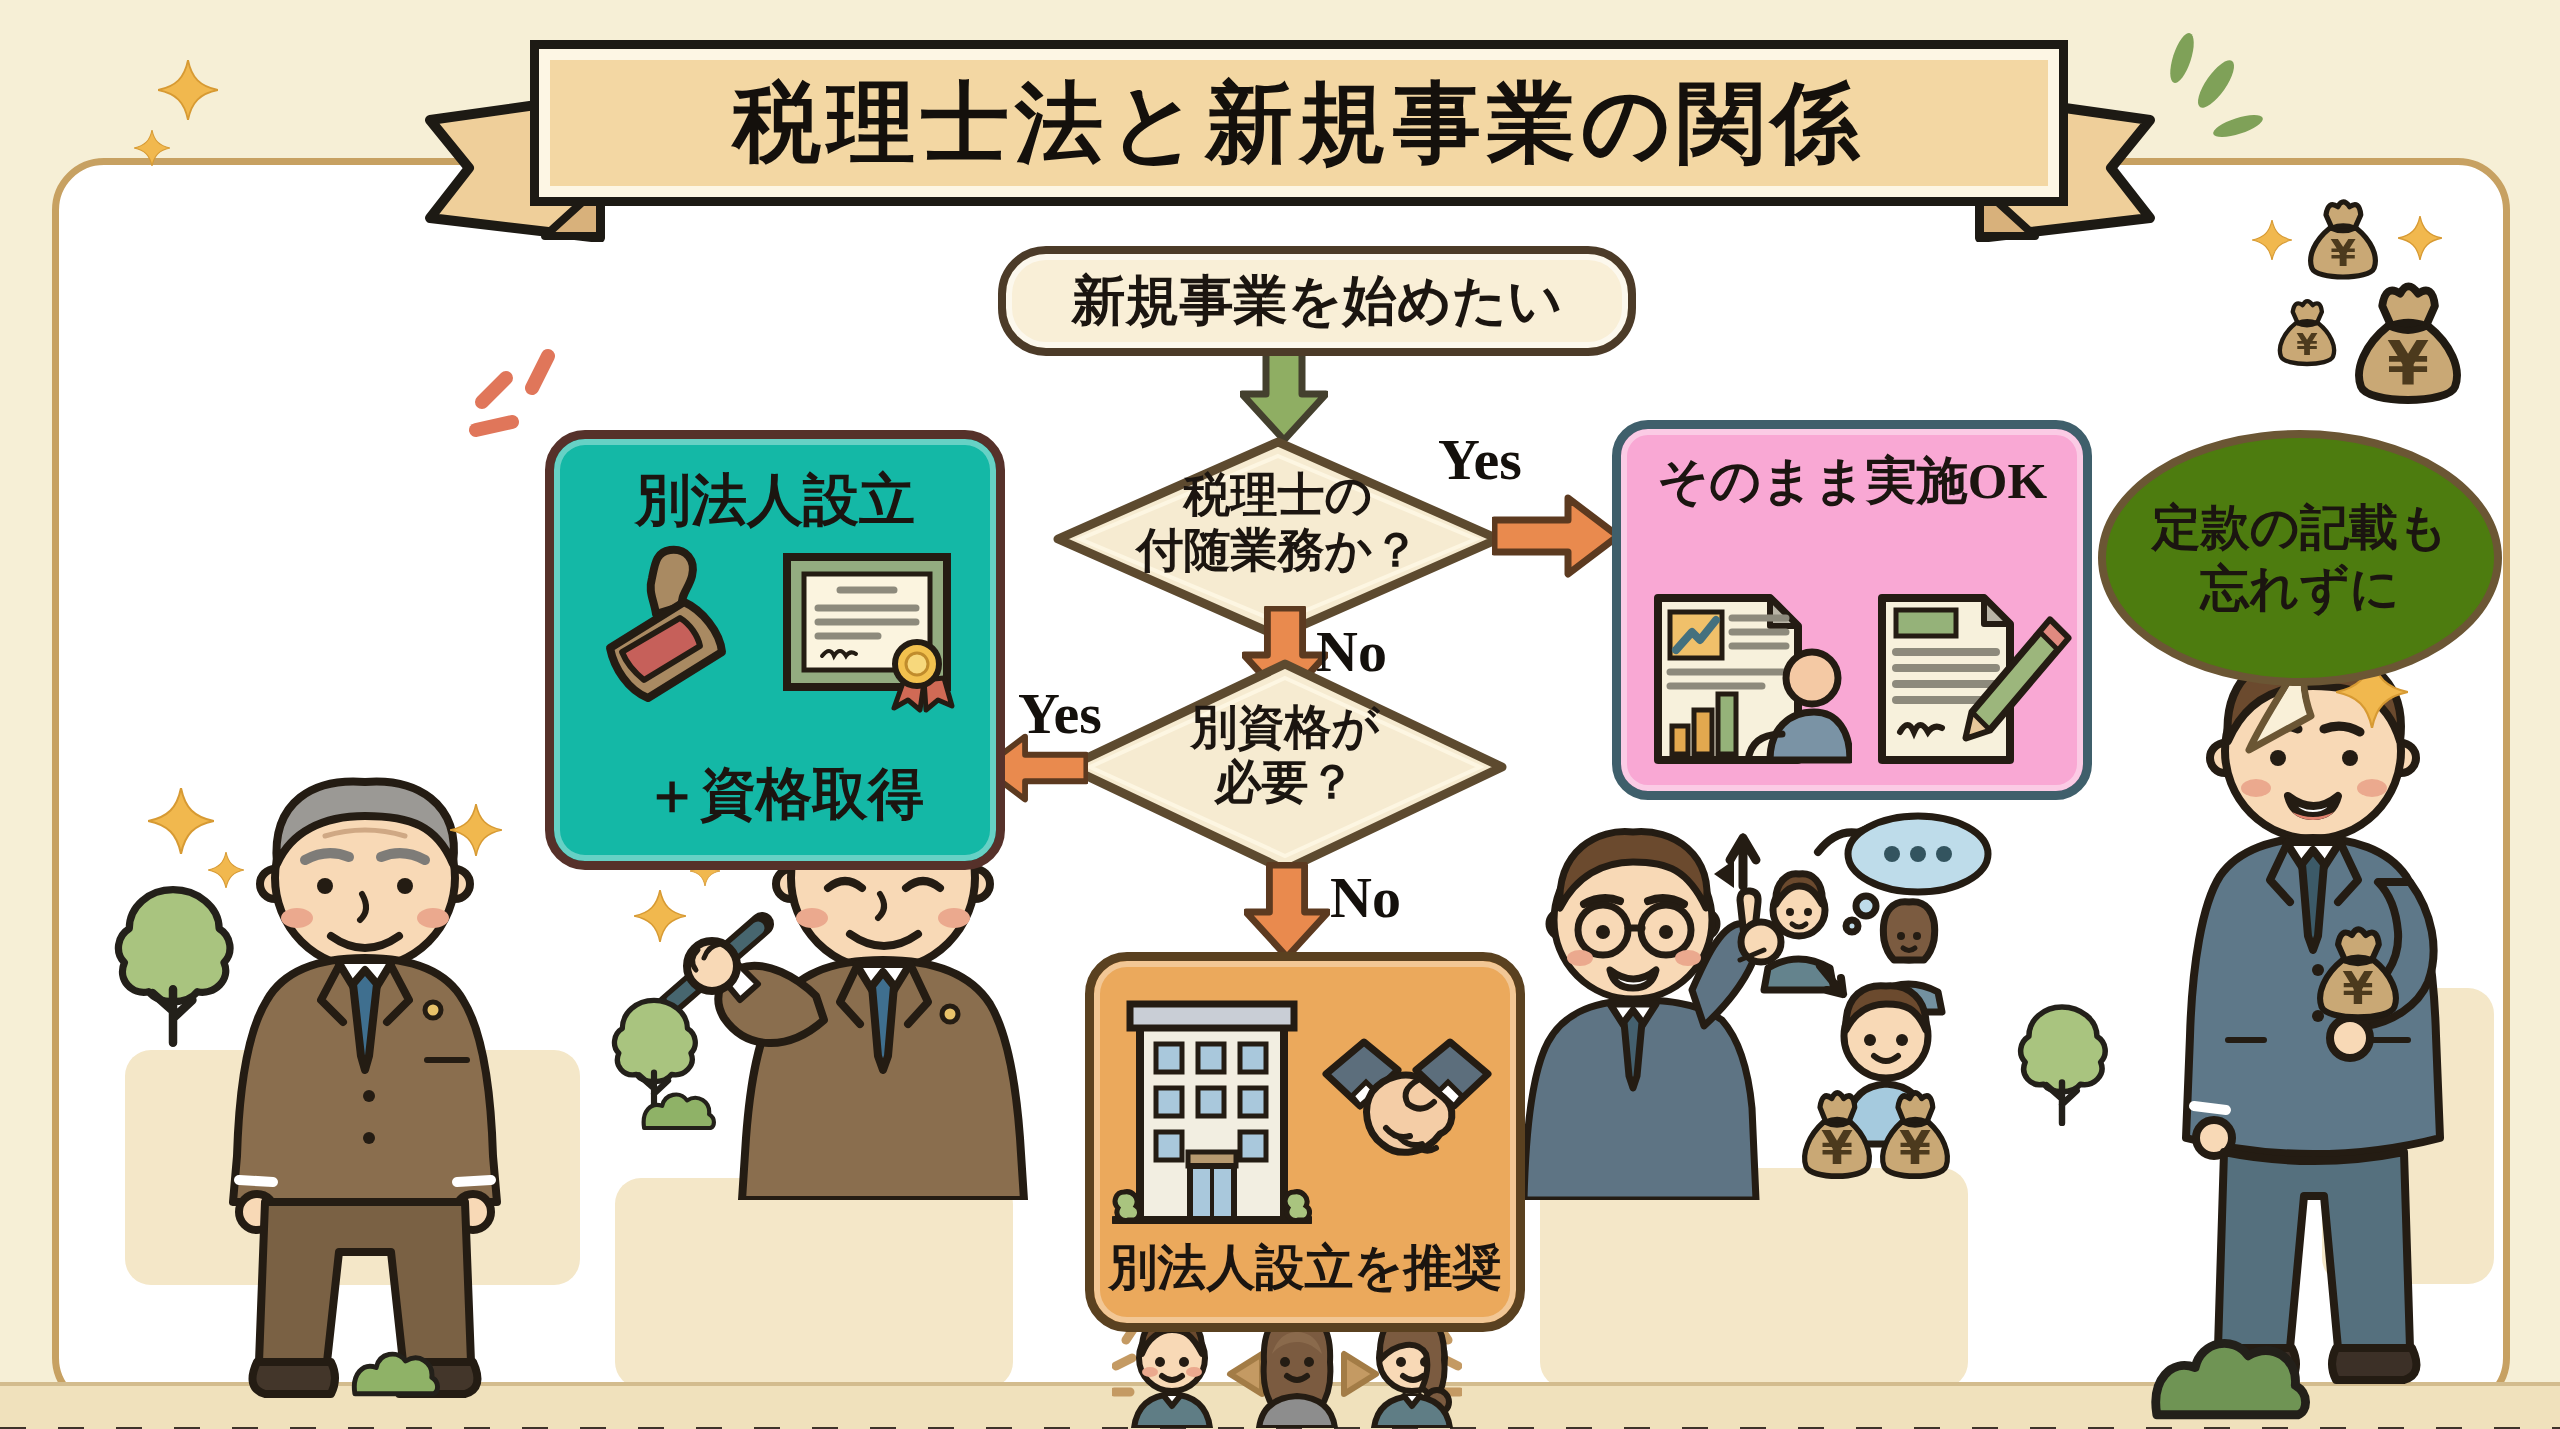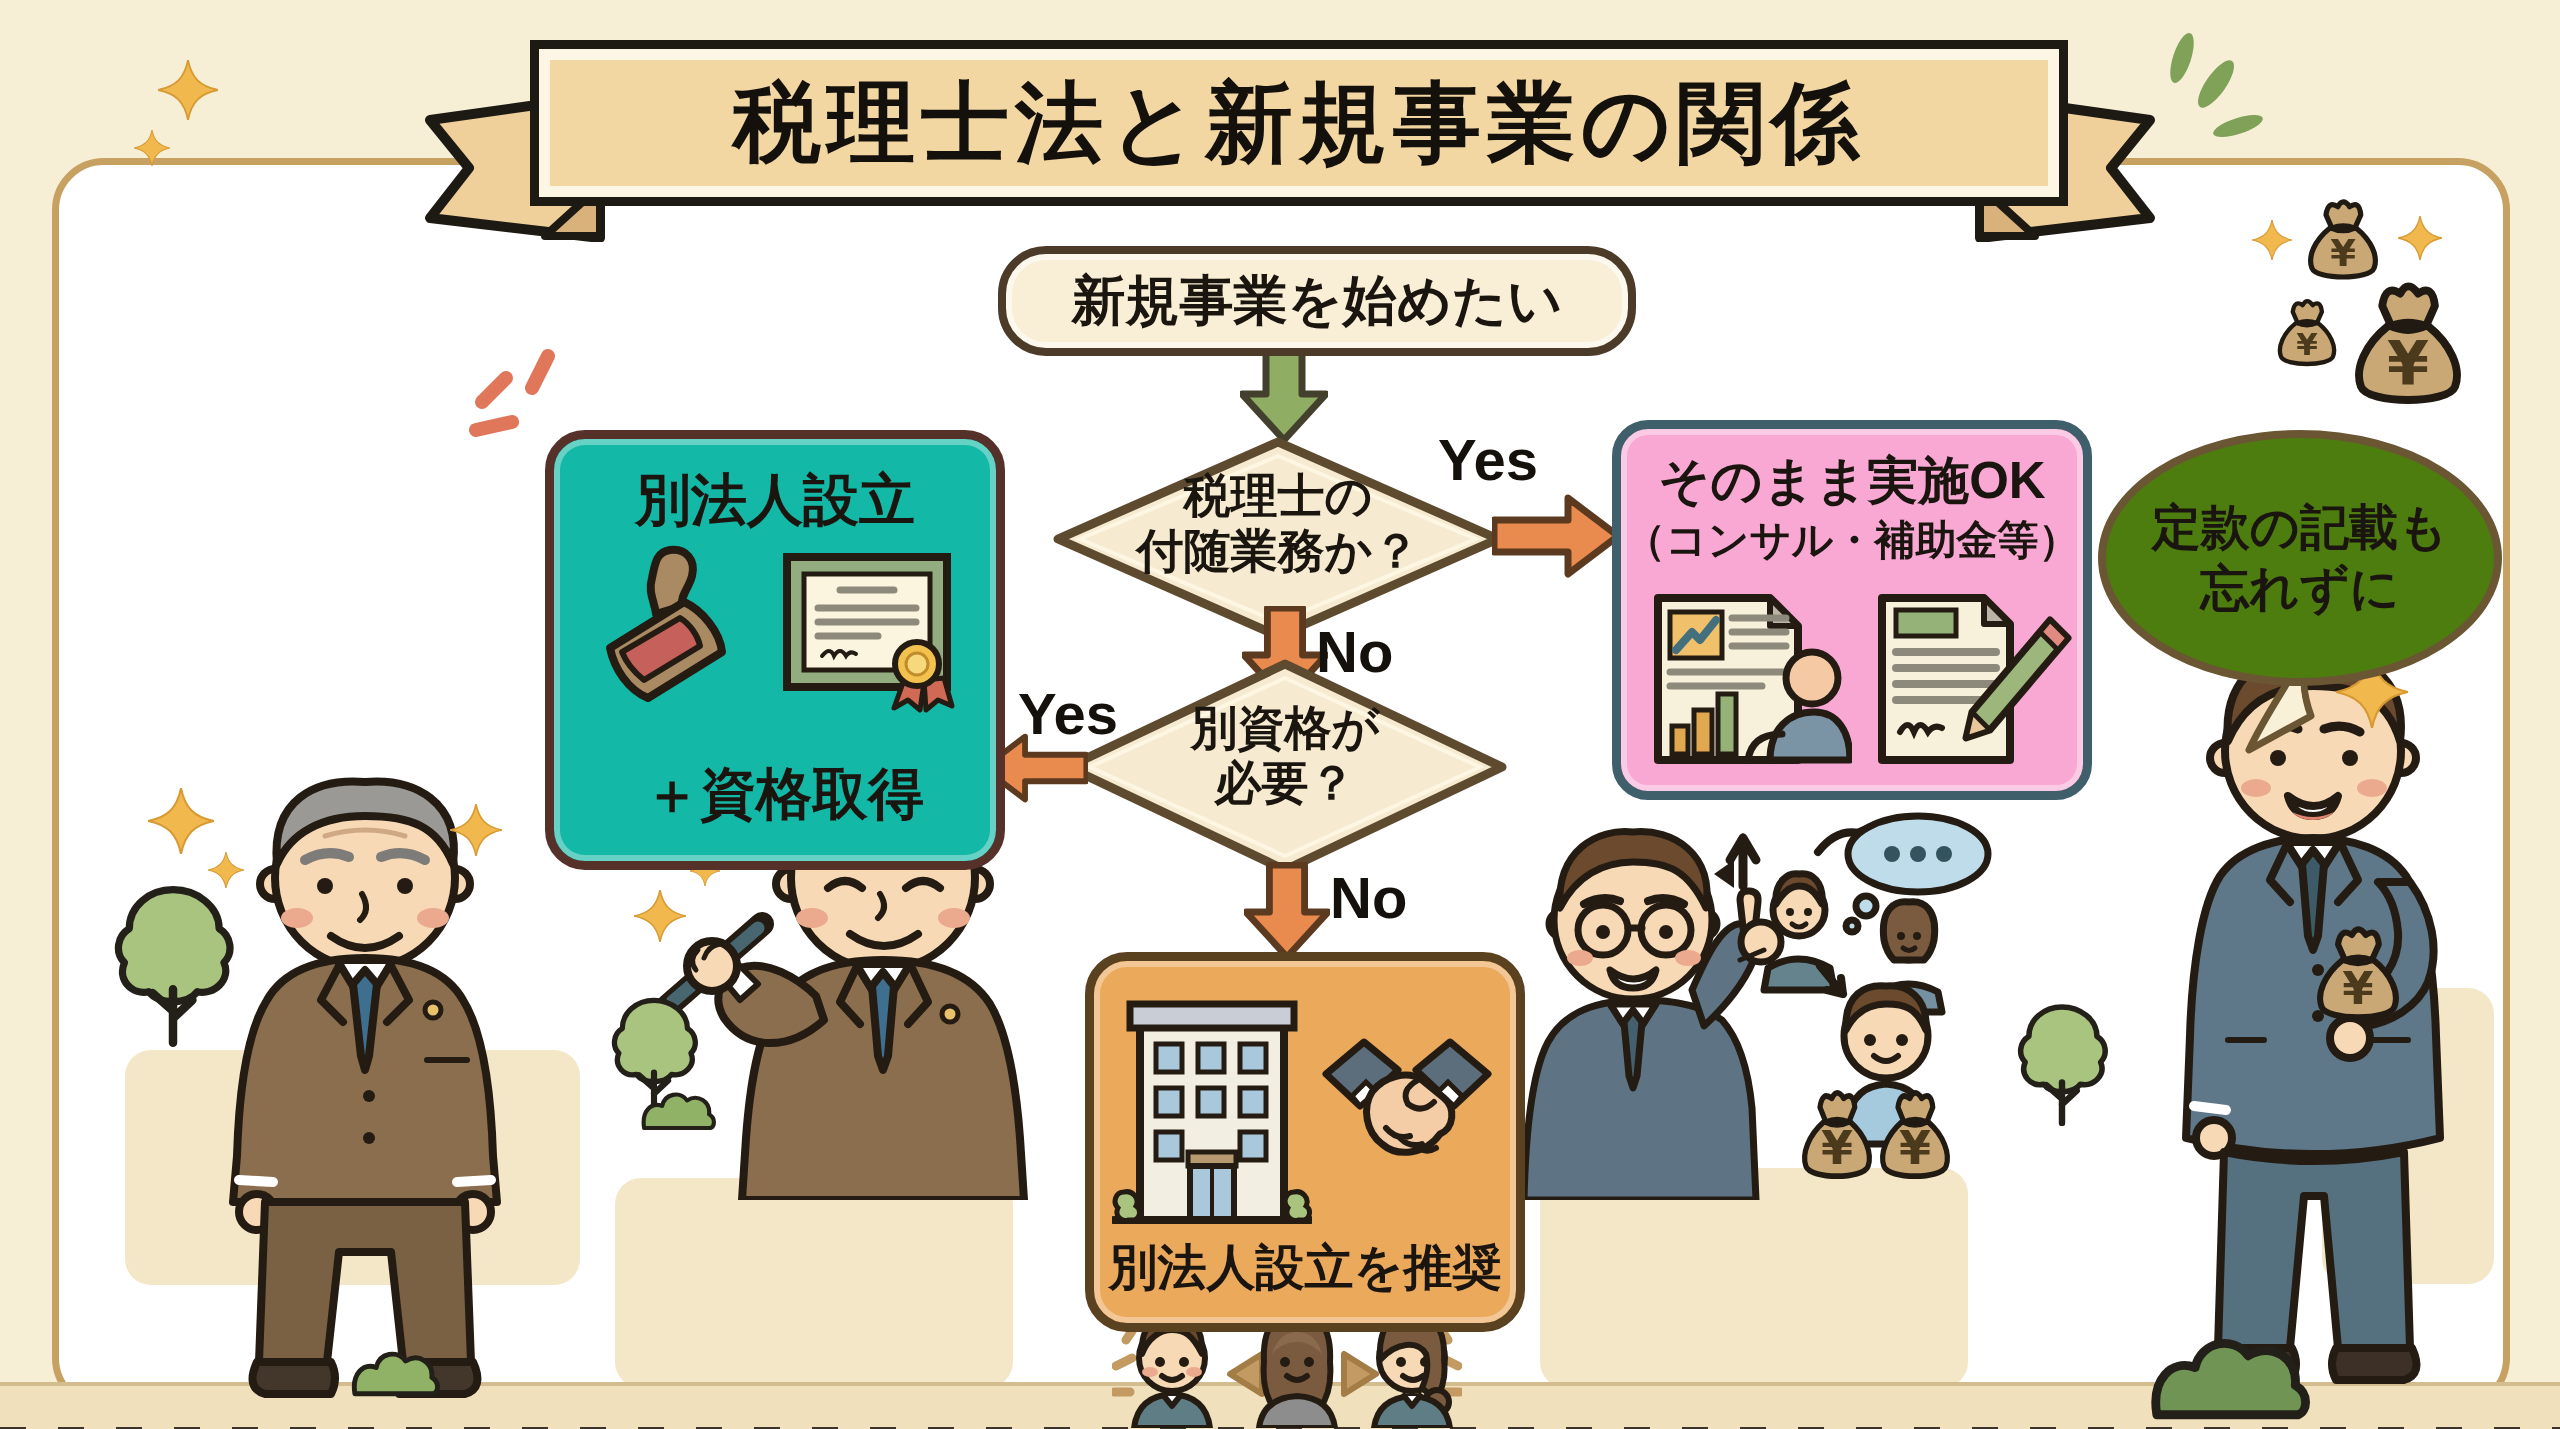--- a/index.html
+++ b/index.html
@@ -1,19 +1,19 @@
 <!DOCTYPE html>
 <html><head>
 <meta charset="utf-8">
 <style>
   html,body{margin:0;padding:0;background:#f6efd6;}
   #stage{position:relative;width:2560px;height:1429px;overflow:hidden;
          background:#f6efd6;font-family:"DejaVu Sans","Liberation Sans",sans-serif;}
   .abs{position:absolute;}
-  .txt{font-family:Liberation Sans, sans-serif;font-weight:700;color:#1b1510;}
+  .txt{font-family:Liberation Serif, serif;font-weight:700;color:#1b1510;}
   
   .panel{left:52px;top:158px;width:2444px;height:1238px;background:#ffffff;
          border:7px solid #c7a162;border-radius:52px;}
   
   .banner-band{left:530px;top:40px;width:1520px;height:148px;background:#f3d7a3;
          border:9px solid #1d1a14;box-shadow:inset 0 0 0 11px #fdf6e4;
          display:flex;align-items:center;justify-content:center;z-index:9;}
   .banner-title{font-size:88px;font-weight:900;letter-spacing:6px;color:#14100c;}
   
   .startbox{left:998px;top:246px;width:622px;height:94px;background:#f9efd7;
@@ -151,21 +151,20 @@
     <path d="M58,38 H112 M36,56 H134 M36,70 H134 M36,84 H96" stroke="#8d8a7c" stroke-width="7" stroke-linecap="round"></path>
     <path d="M40,104 q8,-10 12,0 q6,-10 12,0 q4,-6 10,-2" fill="none" stroke="#241c13" stroke-width="4" stroke-linecap="round"></path>
     <path d="M122,128 l-10,28 14,-8 12,10 4,-28 Z" fill="#d06a55" stroke="#241c13" stroke-width="5" stroke-linejoin="round"></path>
     <path d="M142,128 l2,30 12,-10 14,6 -8,-28 Z" fill="#d06a55" stroke="#241c13" stroke-width="5" stroke-linejoin="round"></path>
     <circle cx="135" cy="112" r="22" fill="#f2c14e" stroke="#241c13" stroke-width="6"></circle>
     <circle cx="135" cy="112" r="11" fill="#f7d87c" stroke="#c08c2c" stroke-width="3"></circle>
   </svg>
 
   <div class="abs bluebox">
     <span class="txt t1">そのまま実施OK</span>
-    <span class="txt t2">（コンサル・補助金等）</span>
   </div>
   <svg class="abs z7" style="left:1652px;top:592px" width="200" height="175" viewBox="0 0 200 175">
     <path d="M6,6 H118 L146,34 V168 H6 Z" fill="#f7f1dc" stroke="#241c13" stroke-width="8" stroke-linejoin="round"></path>
     <path d="M118,6 L118,34 H146 Z" fill="#b9b4a6" stroke="#241c13" stroke-width="6" stroke-linejoin="round"></path>
     <rect x="18" y="20" width="52" height="46" fill="#f0c06a" stroke="#241c13" stroke-width="5"></rect>
     <path d="M24,58 L40,40 L48,48 L64,28" fill="none" stroke="#44707e" stroke-width="8" stroke-linecap="round" stroke-linejoin="round"></path>
     <path d="M80,26 H134 M80,40 H134 M80,54 H134 M18,80 H134 M18,94 H110" stroke="#8d8a7c" stroke-width="7" stroke-linecap="round"></path>
     <rect x="20" y="134" width="16" height="28" fill="#e2a84f" stroke="#241c13" stroke-width="5"></rect>
     <rect x="42" y="118" width="18" height="44" fill="#e2a84f" stroke="#241c13" stroke-width="5"></rect>
     <rect x="66" y="102" width="18" height="60" fill="#95b279" stroke="#241c13" stroke-width="5"></rect>

